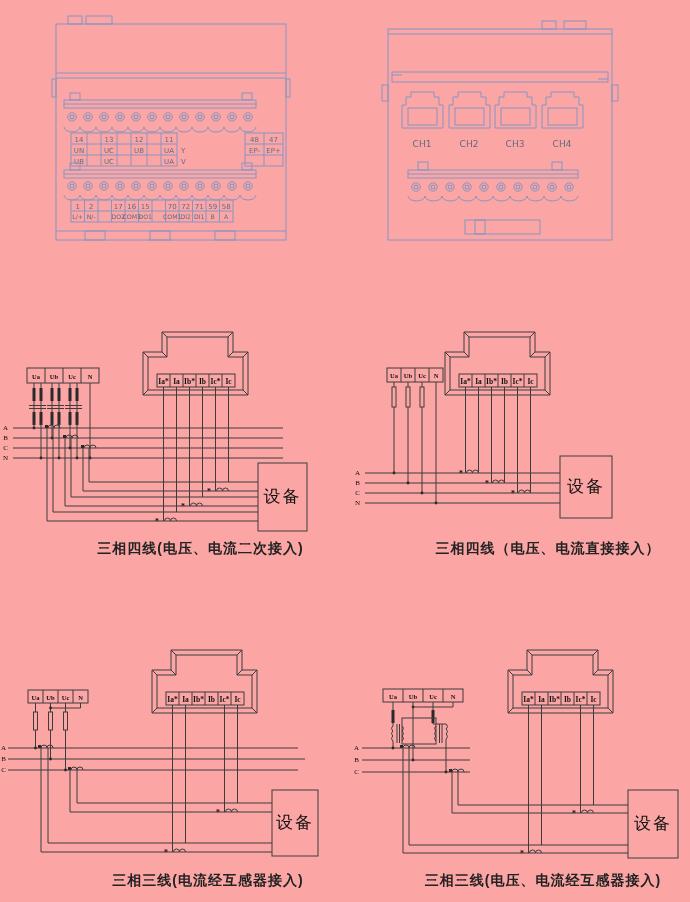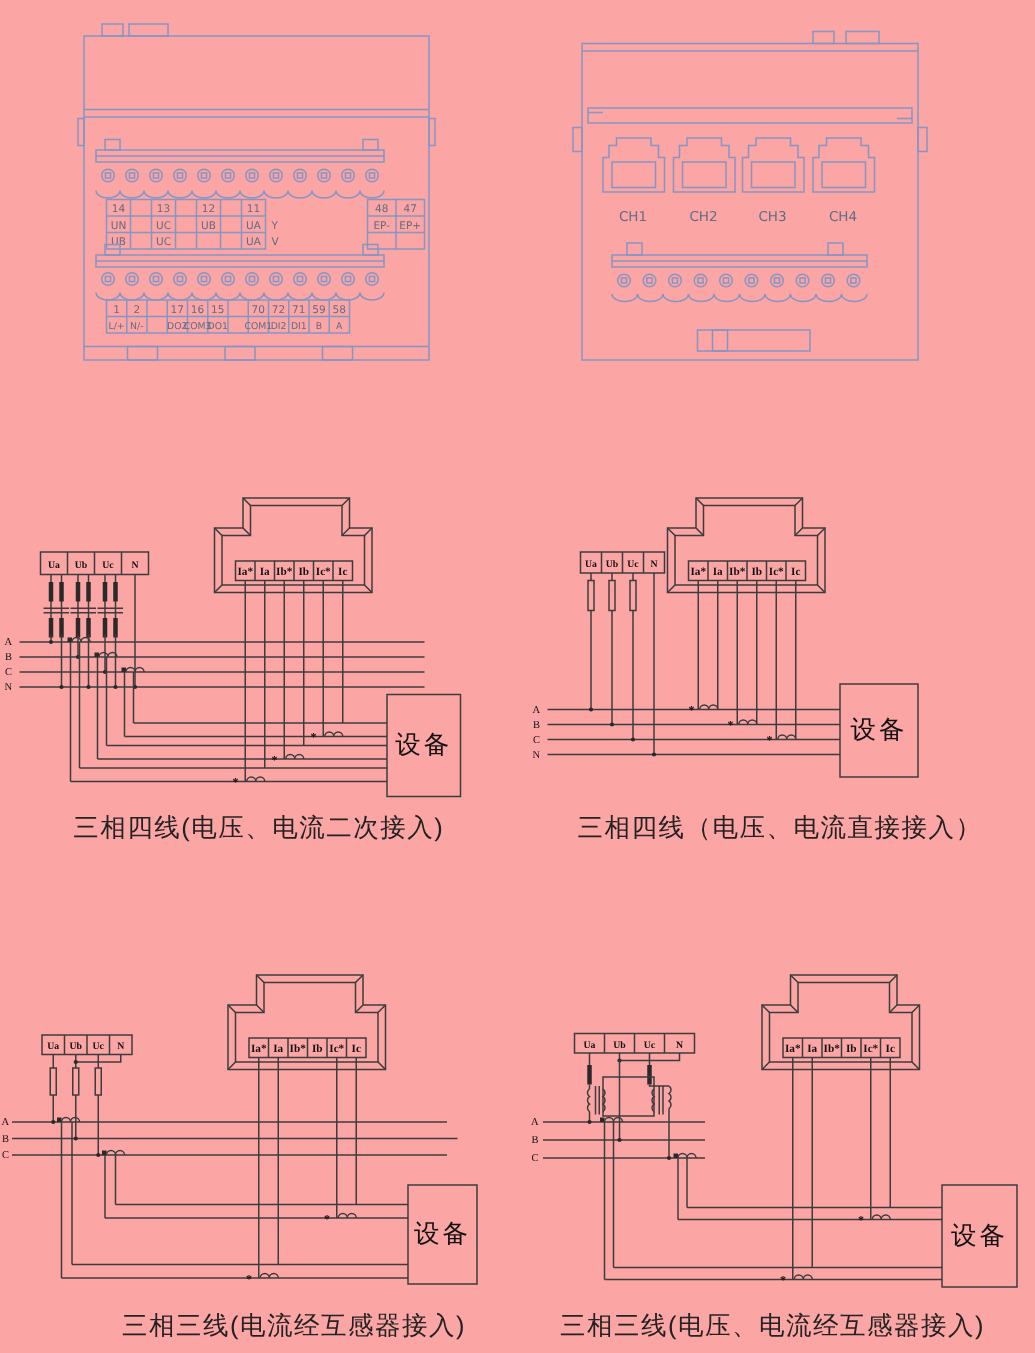--- a/index.html
+++ b/index.html
@@ -11,21 +11,21 @@
   .dkf{fill:#2a2a2a;stroke:none;}
   .dot{fill:#2a2a2a;stroke:none;}
   text.dv{font:7px "DejaVu Sans",sans-serif;fill:#5f6c83;}
   text.dv2{font:6.2px "DejaVu Sans",sans-serif;fill:#5f6c83;}
   text.ch{font:9px "DejaVu Sans",sans-serif;fill:#5f6c83;}
   text.tl{font:bold 7.5px "Liberation Serif",serif;fill:#111;}
   text.vt{font:bold 6.5px "Liberation Serif",serif;fill:#111;}
   text.ph{font:7px "Liberation Serif",serif;fill:#111;}
   text.st{font:bold 8px "Liberation Serif",serif;fill:#111;}
   text.dev{font:17px "Liberation Sans",sans-serif;fill:#111;letter-spacing:2px;}
-  .cap{position:absolute;font-size:17px;font-weight:400;color:#222;text-align:center;letter-spacing:1px;}
+  .cap{position:absolute;font-size:14px;font-weight:700;color:#222;text-align:center;letter-spacing:1px;margin-left:28px;}
 </style>
 </head>
 <body>
 
 <div id="canvas">
 
 <svg width="0" height="0">
   <defs>
     <g id="screw">
       <circle class="bl" r="4.2"></circle>
@@ -375,21 +375,21 @@
     <use href="#ctb2" x="173.5" y="212"></use>
     <use href="#ctb2" x="225.5" y="172"></use>
     <text class="st" x="168" y="215" text-anchor="end">*</text>
     <text class="st" x="220" y="175" text-anchor="end">*</text>
   </g>
   <g>
     <rect class="dk" x="272" y="150" width="46" height="66" fill="#fff"></rect>
     <text class="dev" x="295" y="188" text-anchor="middle">设备</text>
   </g>
 </svg>
-<div class="cap" style="left:16px;top:872px;width:360px">三相三线(电流经互感器接入)</div>
+<div class="cap" style="left:0px;top:872px;width:360px">三相三线(电流经互感器接入)</div>
 
 <svg width="345" height="235" style="left:345px;top:640px">
   <g>
     <rect class="dk" x="38" y="49" width="80" height="13"></rect>
     <path class="dk" d="M58,49 V62 M78,49 V62 M98,49 V62"></path>
     <text class="vt" x="48" y="58.5" text-anchor="middle">Ua</text>
     <text class="vt" x="68" y="58.5" text-anchor="middle">Ub</text>
     <text class="vt" x="88" y="58.5" text-anchor="middle">Uc</text>
     <text class="vt" x="108" y="58.5" text-anchor="middle">N</text>
   </g>

